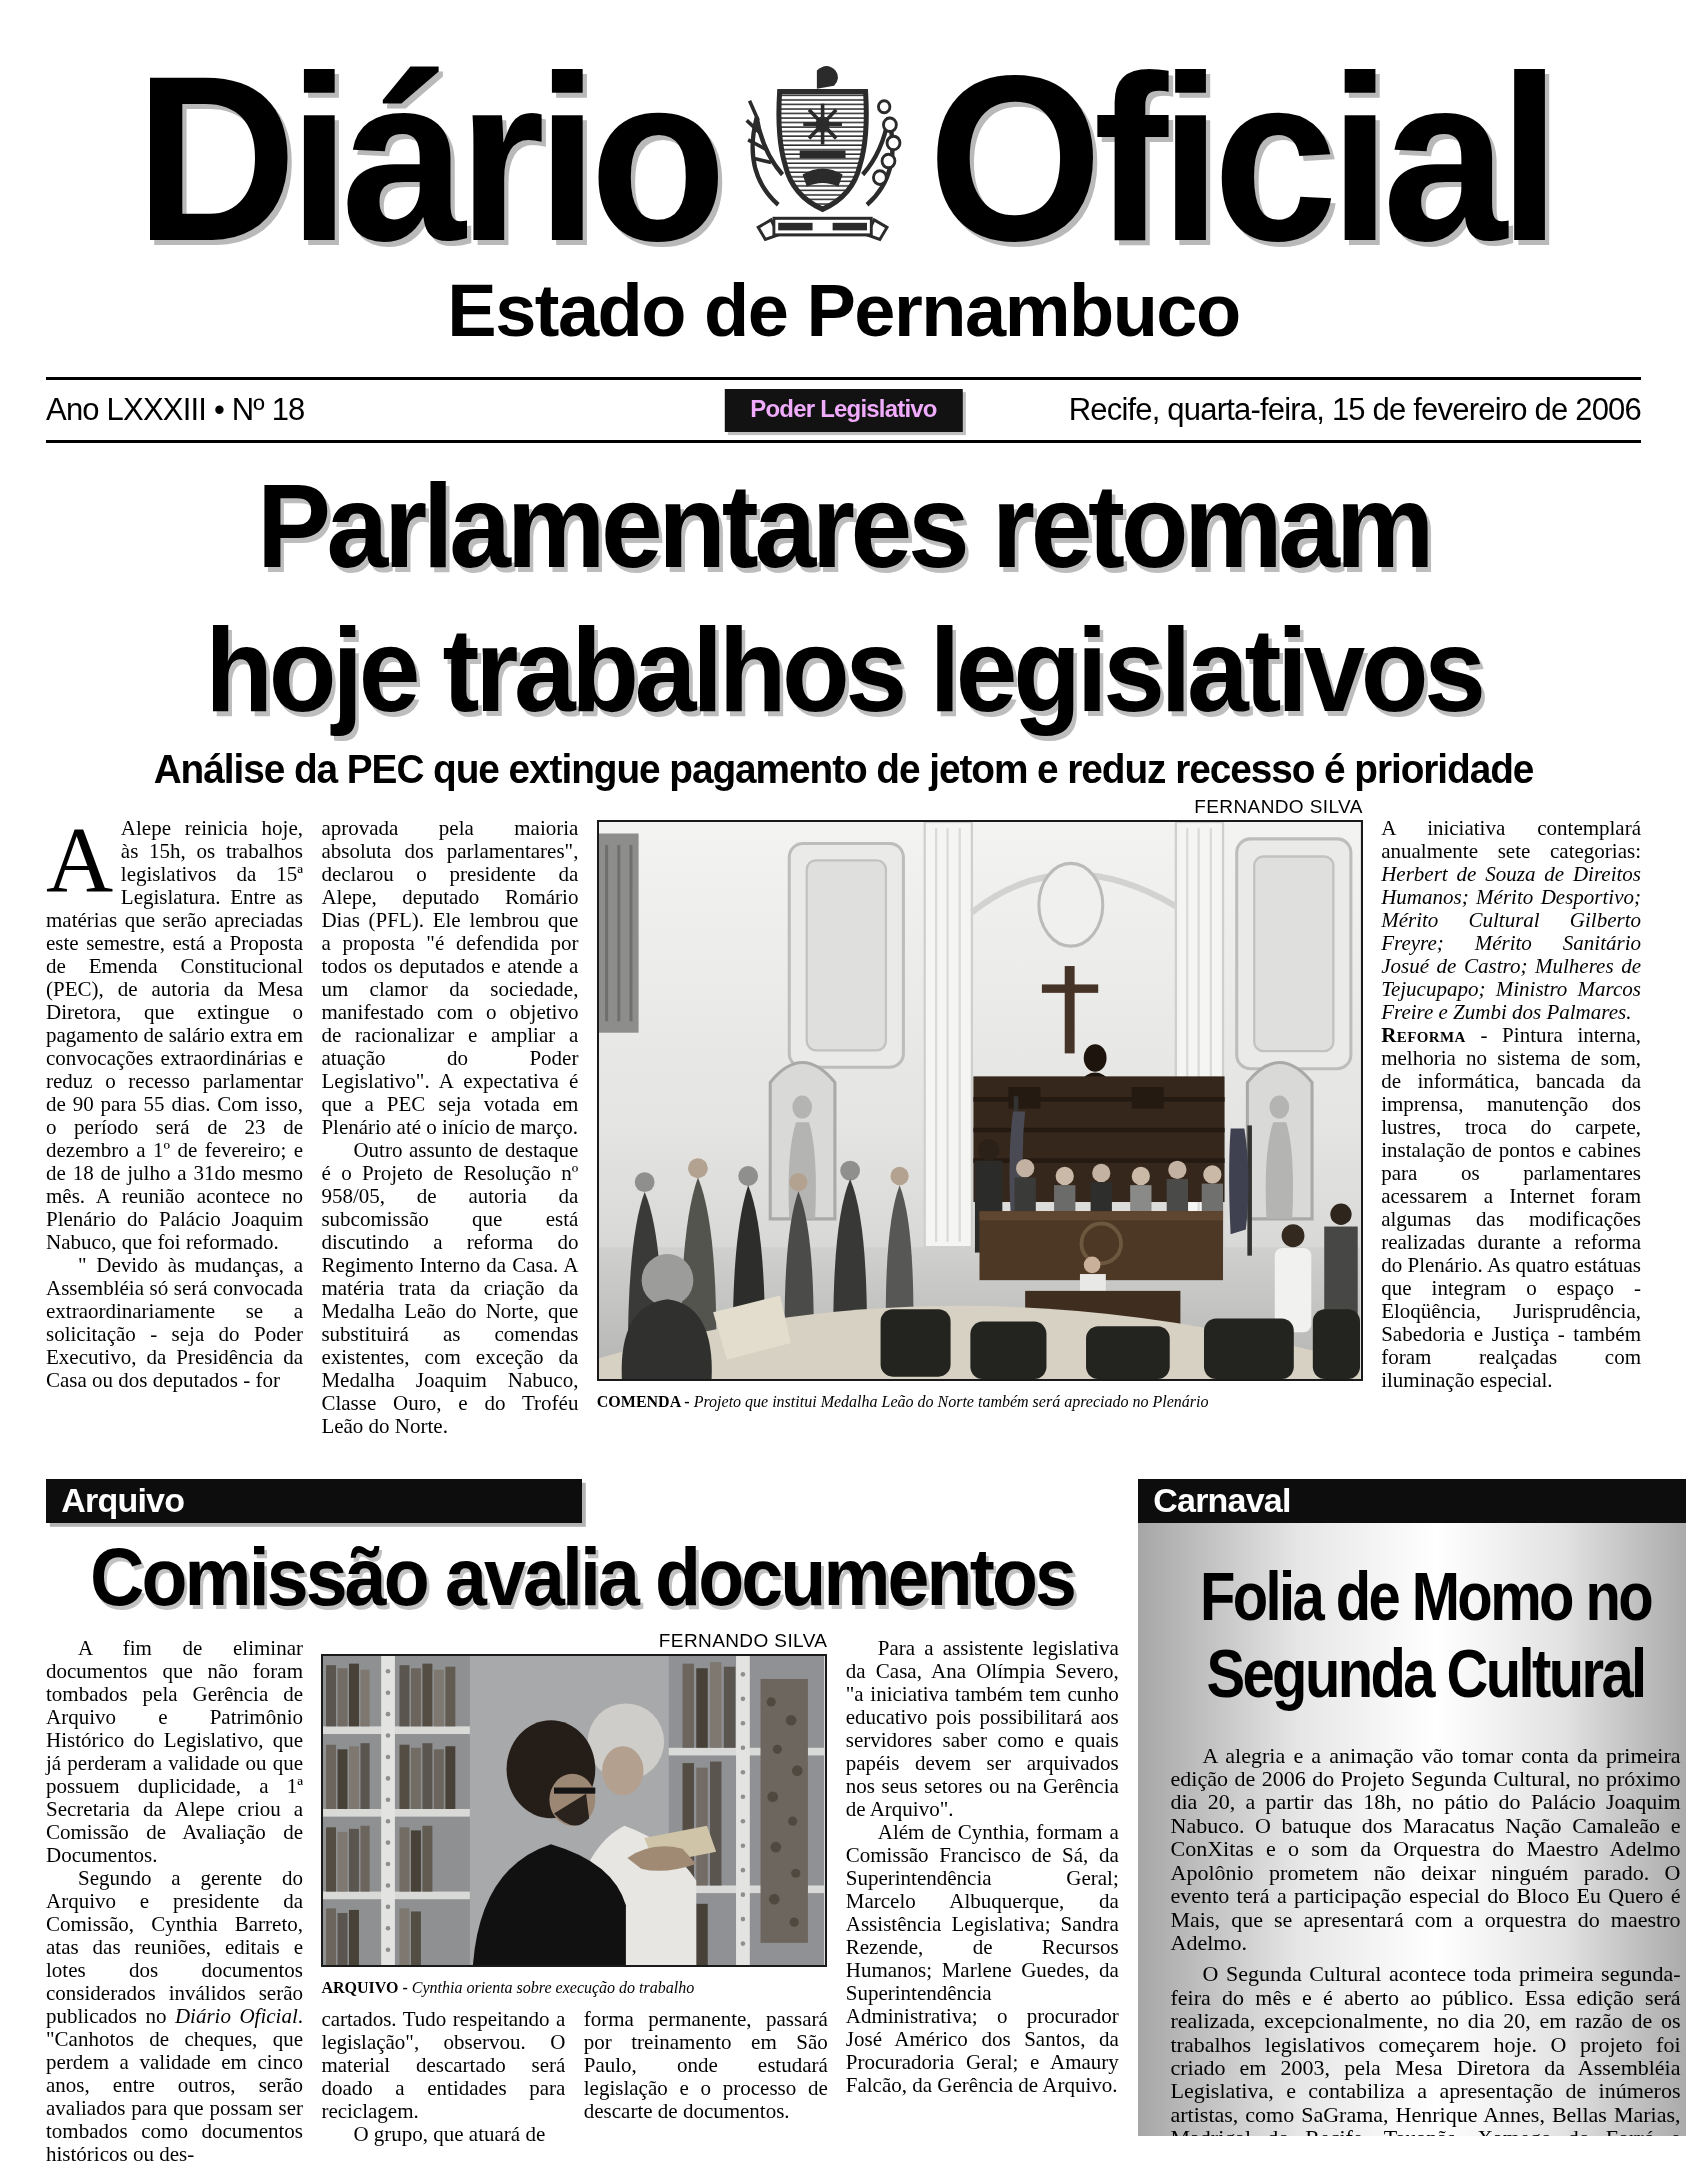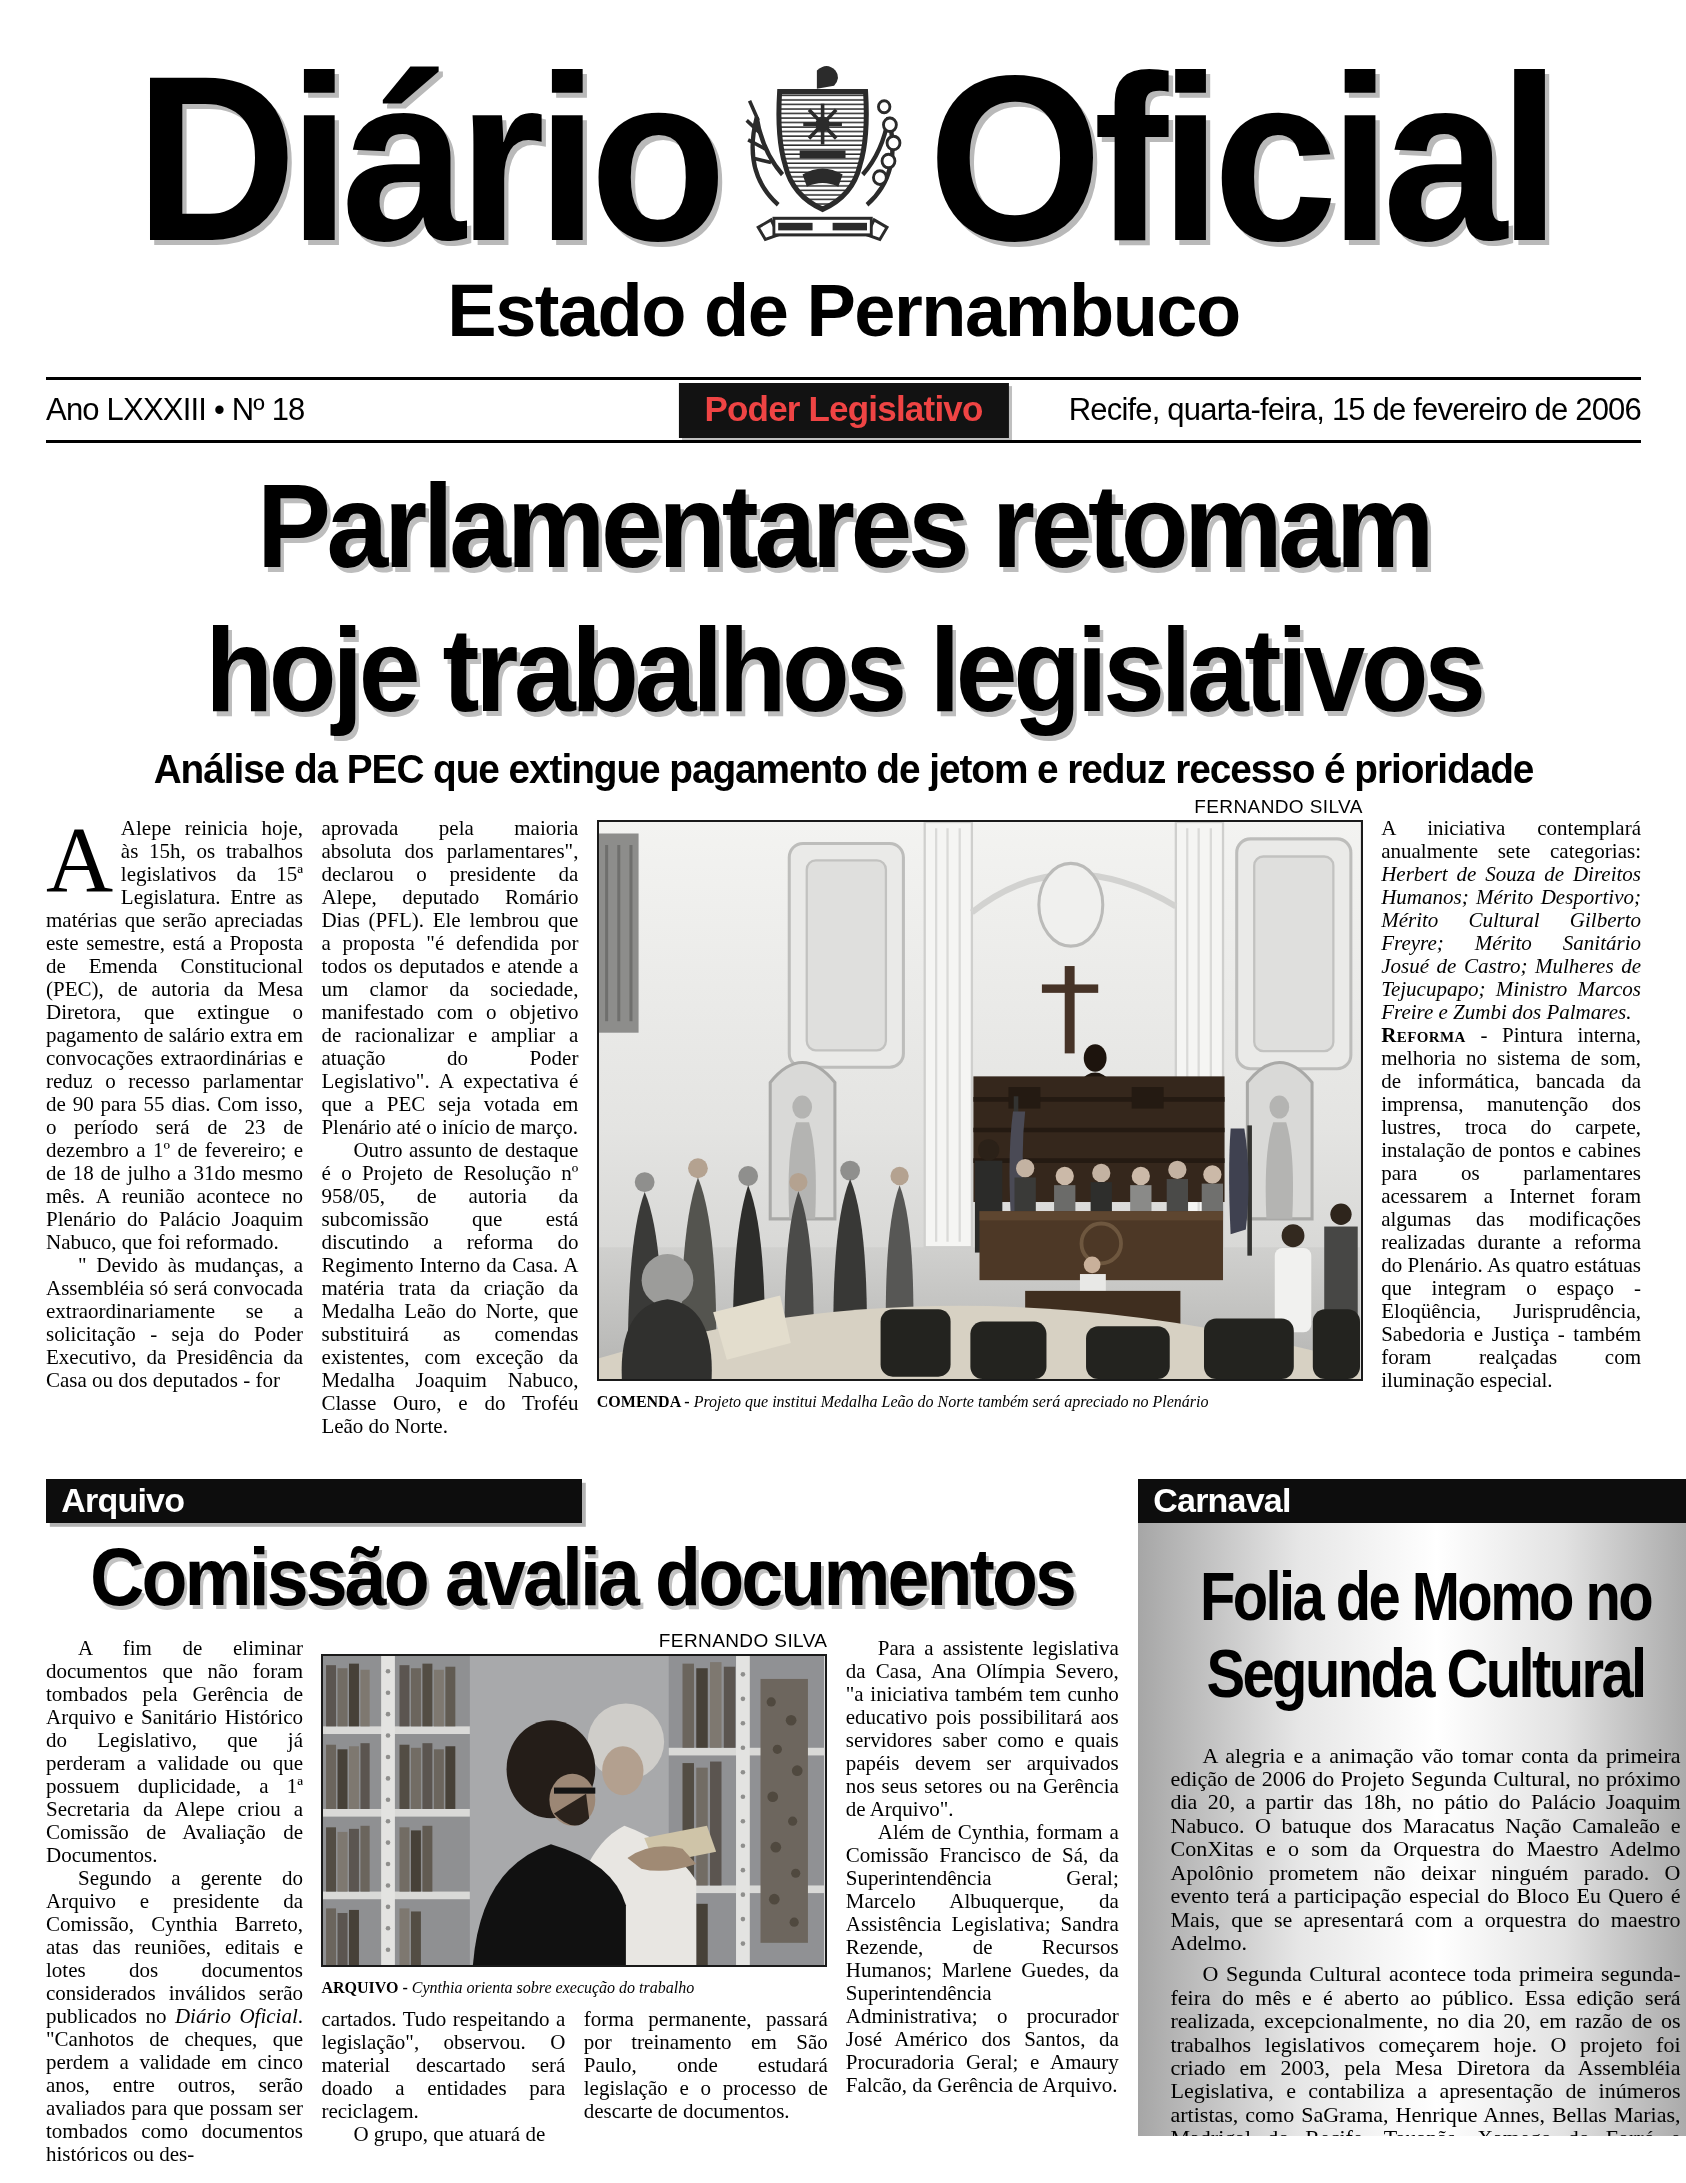--- a/index.html
+++ b/index.html
@@ -30,21 +30,21 @@
 
   
   .dateline{
     margin-top:29px;border-top:3.1px solid #000;border-bottom:3.1px solid #000;
     height:60px;display:flex;align-items:center;position:relative;
     font-family:"Liberation Sans",sans-serif;font-size:31px;letter-spacing:-0.8px;
   }
   .dateline .edition{flex:0 0 auto;}
   .dateline .badge{
     position:absolute;left:50%;transform:translateX(-50%);
-    background:#121212;color:#ef4444;font-weight:bold;font-size:35px;
+    background:#121212;color:#f0abfc;font-weight:bold;font-size:24px;
     padding:6.1px 26px 9.2px;letter-spacing:-0.8px;box-shadow:3.1px 3.1px 0 rgba(0,0,0,.25);
     white-space:nowrap;
   }
   .dateline .pubdate{margin-left:auto;}
 
   
   .headline{margin-top:10.7px;text-align:center;}
   .headline .hl{
     font-family:"Liberation Sans",sans-serif;font-weight:bold;
     font-size:118px;line-height:144px;letter-spacing:-4.6px;
@@ -335,21 +335,21 @@
     </div>
 
     <div class="bottom-section">
 
       <div class="bottom-left">
         <div class="section-bar bar-arquivo">Arquivo</div>
         <div class="arquivo-headline">Comissão avalia documentos</div>
 
         <div class="arquivo-cols">
           <div class="aq-col1 bodytext">
-            <p class="indent">A fim de eliminar documentos que não foram tombados pela Gerência de Arquivo e Sanitário Histórico do Legislativo, que já perderam a validade ou que possuem duplicidade, a 1ª Secretaria da Alepe criou a Comissão de Avaliação de Documentos.</p>
+            <p class="indent">A fim de eliminar documentos que não foram tombados pela Gerência de Arquivo e Patrimônio Histórico do Legislativo, que já perderam a validade ou que possuem duplicidade, a 1ª Secretaria da Alepe criou a Comissão de Avaliação de Documentos.</p>
             <p class="indent"><span>Segundo a gerente do Arquivo e presidente da Comissão, Cynthia Barreto, atas das reuniões, editais e lotes dos documentos considerados inválidos serão publicados no </span><span class="it">Diário Oficial</span><span>. "Canhotos de cheques, que perdem a validade em cinco anos, entre outros, serão avaliados para que possam ser tombados como documentos históricos ou des-</span></p>
           </div>
 
           <div class="aq-mid">
             <div class="photo-credit">FERNANDO SILVA</div>
             <div class="photo-frame">
               <svg viewBox="0 0 655 404" width="501" height="309" preserveAspectRatio="none">
                 <rect width="655" height="404" fill="#a8a9ab"></rect>
                 <rect x="0" y="0" width="192" height="404" fill="#8f9092"></rect>
                 <g fill="#d9d9d7">

